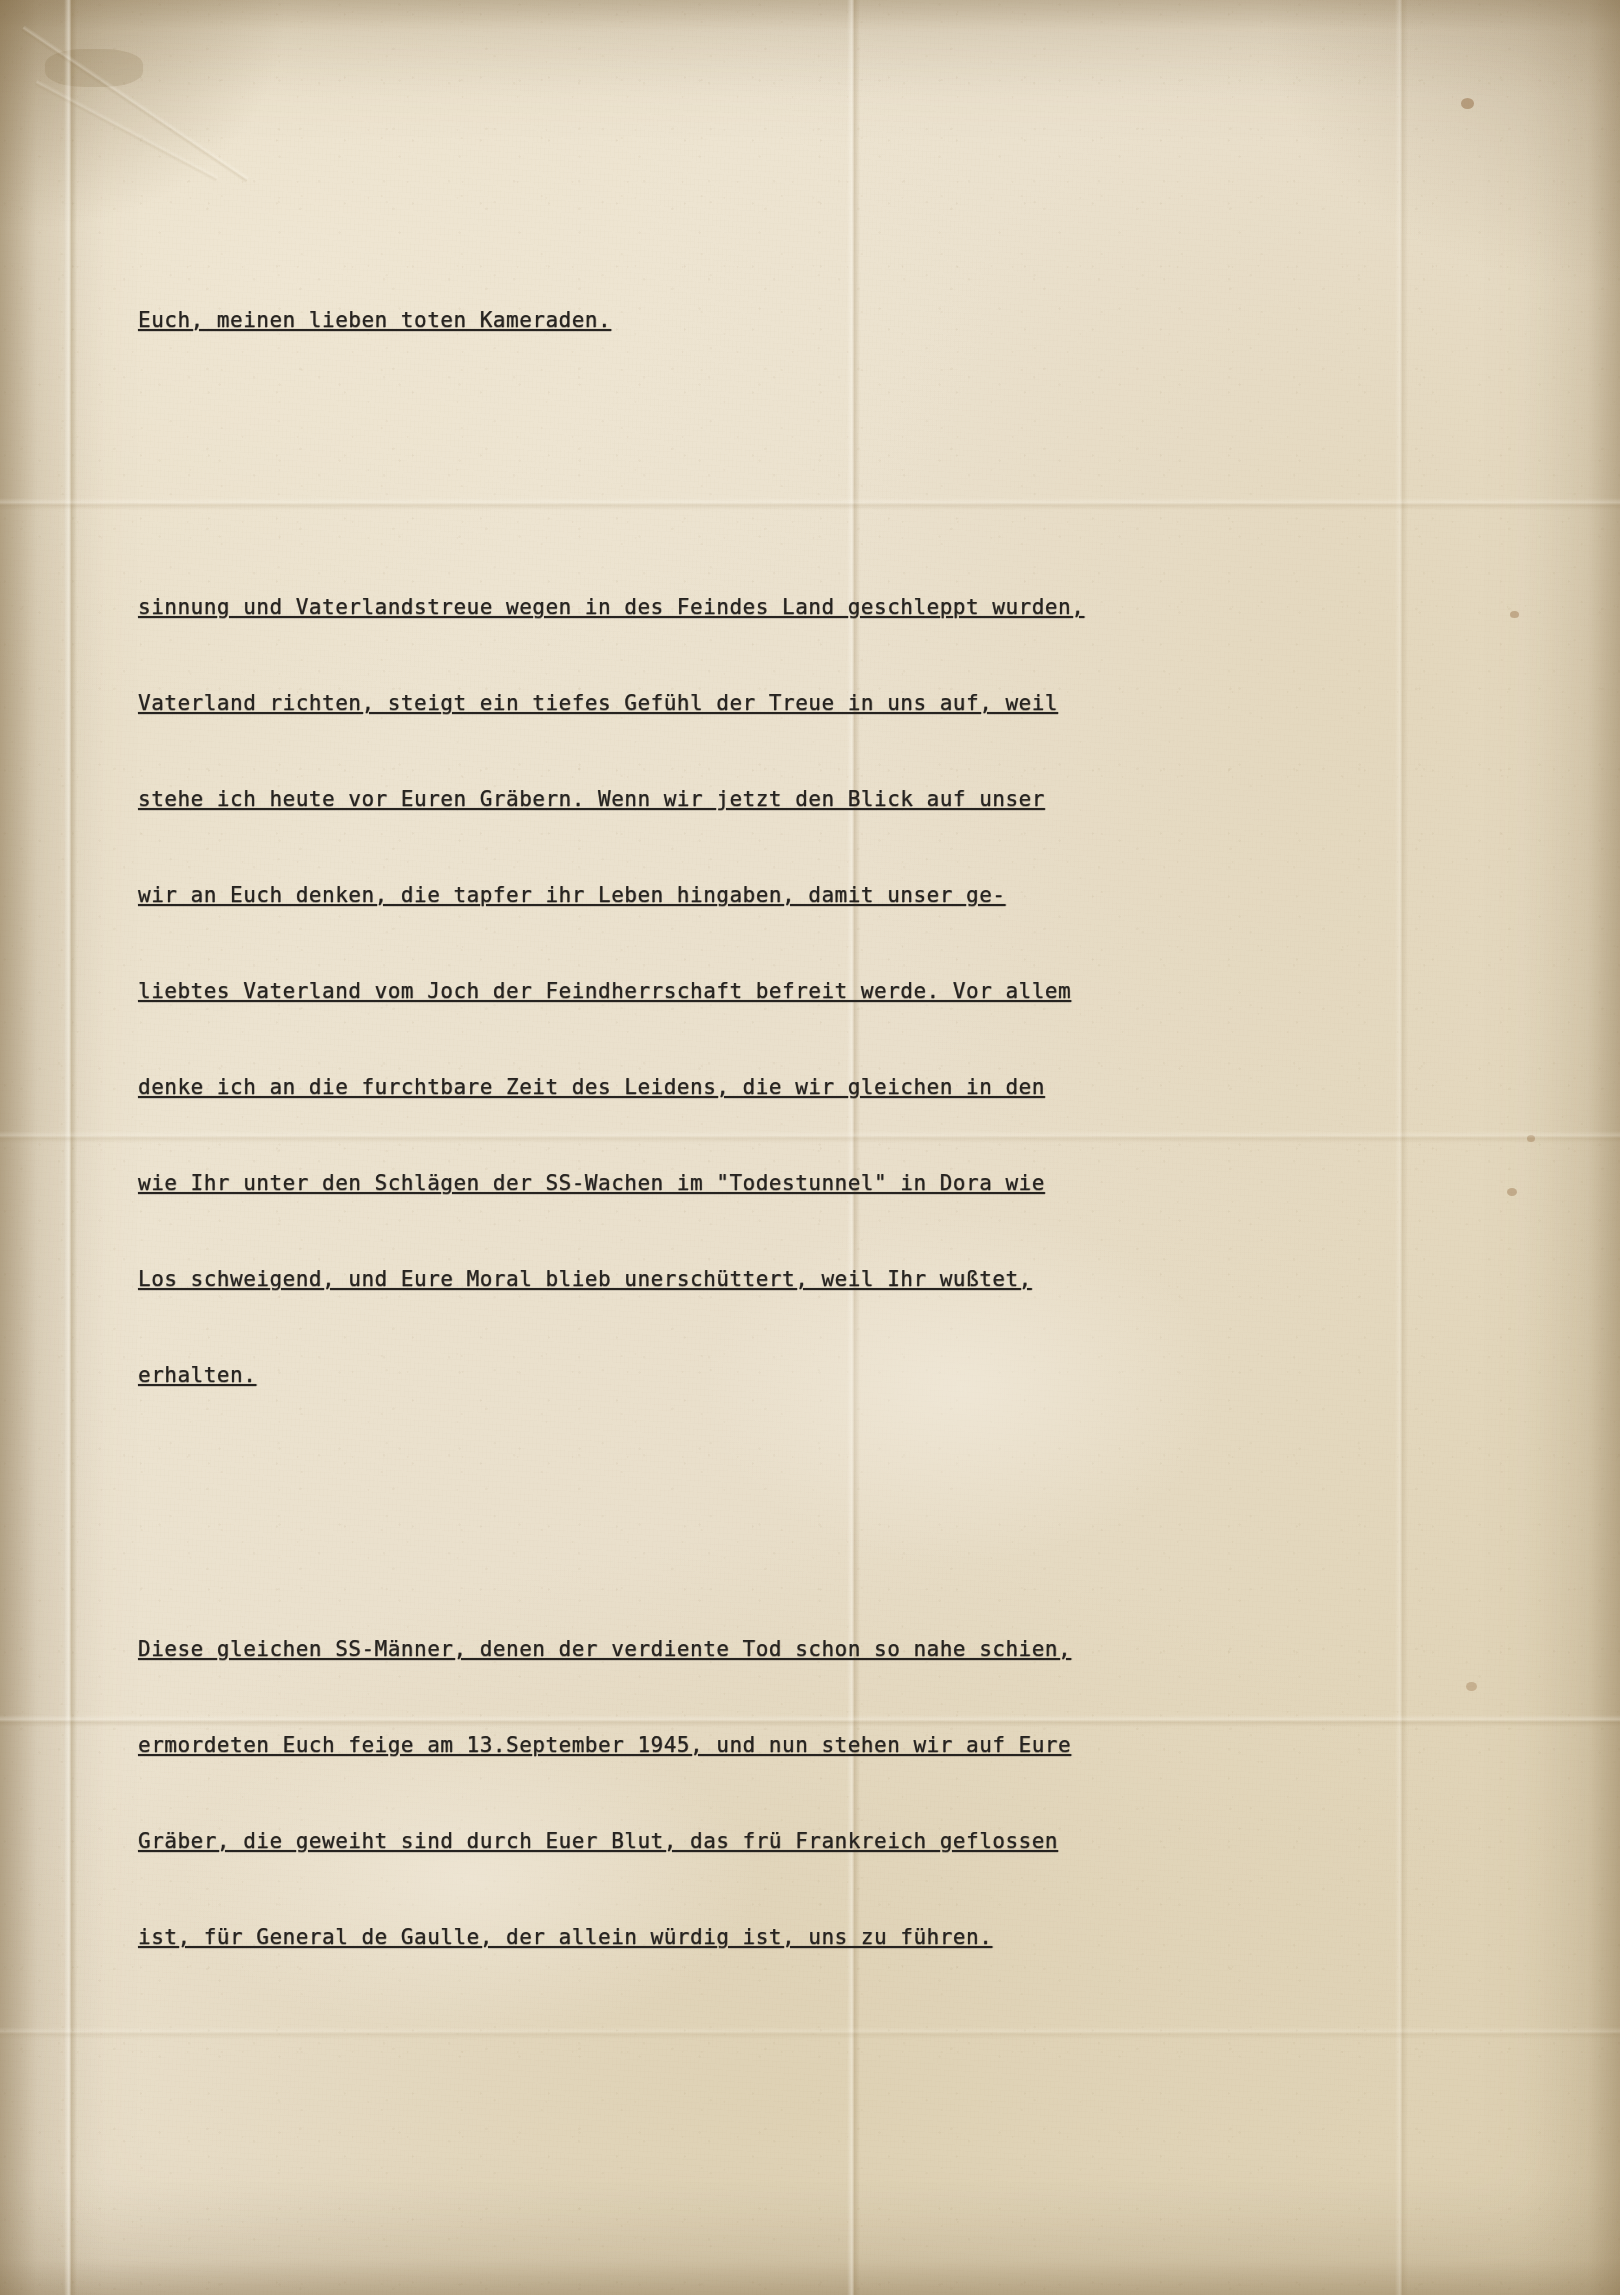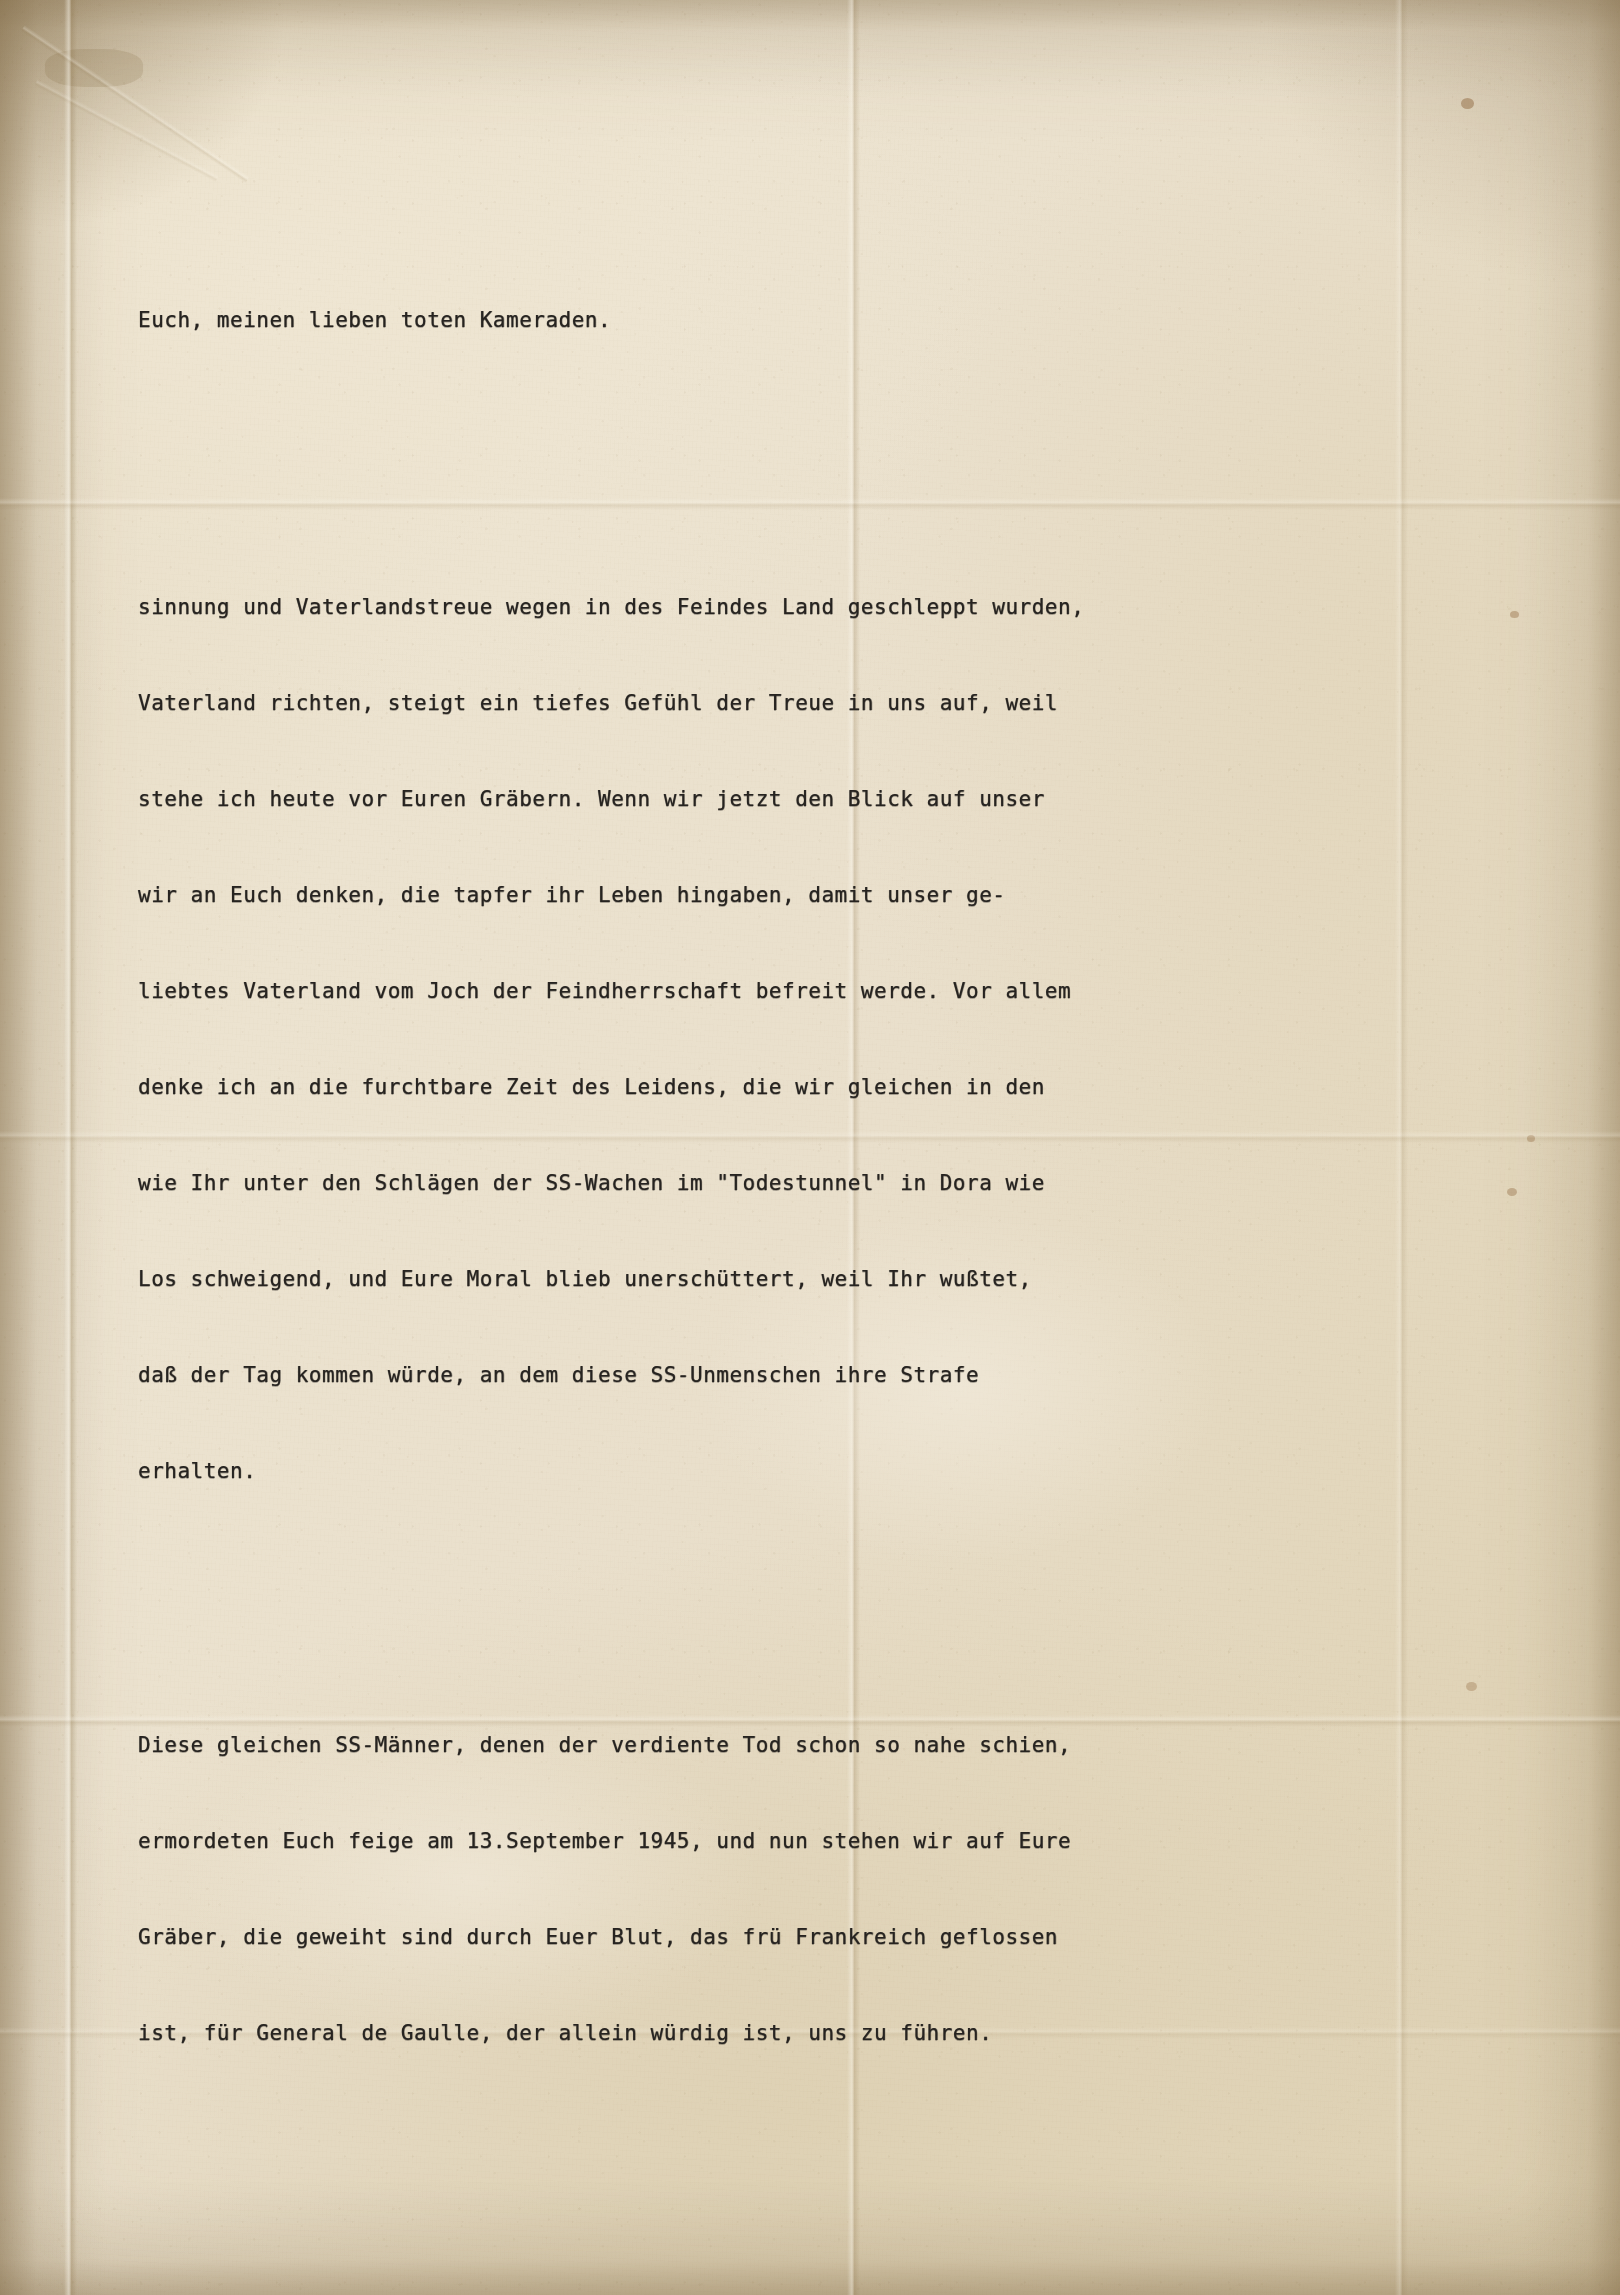--- a/index.html
+++ b/index.html
@@ -102,21 +102,21 @@
     line-height: 32px;
     letter-spacing: 0.5px;
     white-space: pre;
     text-shadow:
       0.6px 0 0 rgba(38,35,32,.42),
       0 0.5px 0 rgba(38,35,32,.34),
       -0.4px -0.3px 0 rgba(60,54,44,.22);
   }
   .salutation { margin-bottom: 31px; }
   .para { margin-bottom: 18px; }
-  .line { display: block; }
+  .line { display: block; text-decoration: underline; }
 
   
   .bleach {
     position: absolute; pointer-events: none;
     background: radial-gradient(ellipse at center, rgba(246,240,228,.50) 0%, rgba(246,240,228,0) 72%);
   }
 </style>
 </head>
 <body>
 
@@ -156,21 +156,20 @@
 
     <div class="para">
       <span class="line">sinnung und Vaterlandstreue wegen in des Feindes Land geschleppt wurden,</span>
       <span class="line">Vaterland richten, steigt ein tiefes Gefühl der Treue in uns auf, weil</span>
       <span class="line">stehe ich heute vor Euren Gräbern. Wenn wir jetzt den Blick auf unser</span>
       <span class="line">wir an Euch denken, die tapfer ihr Leben hingaben, damit unser ge-</span>
       <span class="line">liebtes Vaterland vom Joch der Feindherrschaft befreit werde. Vor allem</span>
       <span class="line">denke ich an die furchtbare Zeit des Leidens, die wir gleichen in den</span>
       <span class="line">wie Ihr unter den Schlägen der SS-Wachen im "Todestunnel" in Dora wie</span>
       <span class="line">Los schweigend, und Eure Moral blieb unerschüttert, weil Ihr wußtet,</span>
-      <span class="line">daß der Tag kommen würde, an dem diese SS-Unmenschen ihre Strafe</span>
       <span class="line">erhalten.</span>
     </div>
 
     <div class="para">
       <span class="line">Diese gleichen SS-Männer, denen der verdiente Tod schon so nahe schien,</span>
       <span class="line">ermordeten Euch feige am 13.September 1945, und nun stehen wir auf Eure</span>
       <span class="line">Gräber, die geweiht sind durch Euer Blut, das frü Frankreich geflossen</span>
       <span class="line">ist, für General de Gaulle, der allein würdig ist, uns zu führen.</span>
     </div>
 

